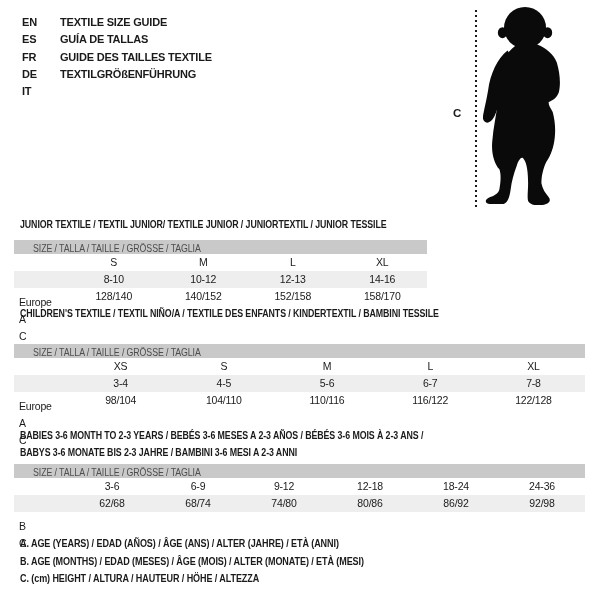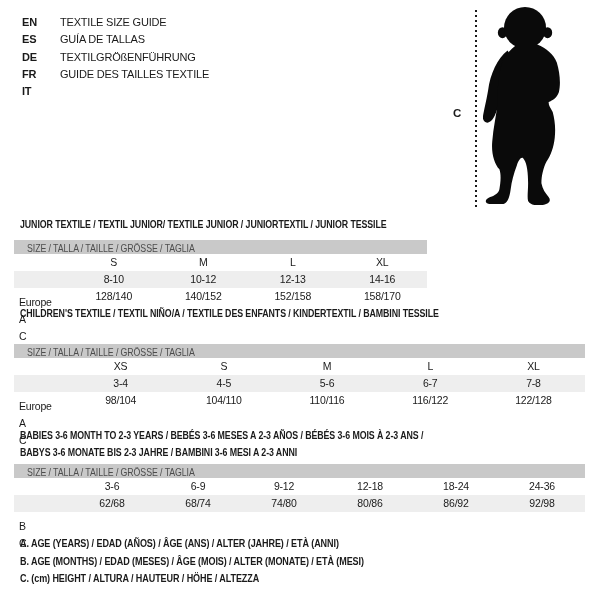--- a/index.html
+++ b/index.html
@@ -4,36 +4,36 @@
 <style>
   html,body{margin:0;padding:0;background:#fff;}
   .page{
     position:relative;width:600px;height:600px;background:#fff;overflow:hidden;
     font-family:"Liberation Sans","DejaVu Sans",sans-serif;color:var(--text,#1a1a1a);border-radius:8px;
   }
   
   .lang-list{position:absolute;left:22px;top:14px;}
   .lang-row{display:flex;height:17.3px;line-height:17.3px;}
   .lang-code{width:38px;font-size:11px;font-weight:700;letter-spacing:-0.2px;}
-  .lang-label{font-size:11px;font-weight:400;letter-spacing:-0.2px;white-space:nowrap;}
+  .lang-label{font-size:11px;font-weight:700;letter-spacing:-0.2px;white-space:nowrap;}
   
   .measure-line{
     position:absolute;left:475px;top:10px;width:2px;height:198px;
     background:repeating-linear-gradient(to bottom,var(--text,#1a1a1a) 0 2px,transparent 2px 5px);
   }
   .figure-label{position:absolute;left:453px;top:107px;font-size:11.5px;font-weight:700;}
   .baby-svg{position:absolute;left:483px;top:5px;width:82px;height:200px;}
   
   .section-title{position:absolute;left:20px;}
   .title-line{font-size:10.5px;font-weight:700;line-height:17px;white-space:nowrap;
     transform:scaleX(0.84);transform-origin:0 0;letter-spacing:-0.1px;}
   .title-0{top:216px}.title-1{top:305px}.title-2{top:427px}
   .sizetable{position:absolute;left:14px;}
   .table-0{top:240px;width:413px}.table-1{top:344px;width:571px}.table-2{top:464px;width:571px}
-  .size-bar{height:14px;line-height:14px;background:var(--bar-bg,#c9c9c9);padding-left:13px;}
+  .size-bar{height:14px;line-height:14px;background:var(--bar-bg,#c9c9c9);padding-left:19px;}
   .size-bar-text{display:inline-block;font-size:10px;color:var(--bar-text,#4d4d4d);
     white-space:nowrap;transform:scaleX(0.88);transform-origin:0 50%;letter-spacing:-0.1px;}
   .t-row{display:flex;height:17px;line-height:17px;font-size:10.5px;letter-spacing:-0.2px;}
   .t-row.shaded{background:var(--shade,#eeeeee);}
   .t-label{width:55px;padding-left:5px;box-sizing:border-box;margin-top:40px;}
   .t-cell{flex:1;text-align:center;}
   
   .footnotes{position:absolute;left:20px;top:535px;}
   .footnote-line{font-size:10.5px;font-weight:700;line-height:17.6px;white-space:nowrap;
     transform:scaleX(0.86);transform-origin:0 0;letter-spacing:-0.1px;}
@@ -46,26 +46,26 @@
   <div class="lang-list">
       <div class="lang-row">
         <span class="lang-code">EN</span>
         <span class="lang-label">TEXTILE SIZE GUIDE</span>
       </div>
       <div class="lang-row">
         <span class="lang-code">ES</span>
         <span class="lang-label">GUÍA DE TALLAS</span>
       </div>
       <div class="lang-row">
+        <span class="lang-code">FR</span>
+        <span class="lang-label">GUIDE DES TAILLES TEXTILE</span>
+      </div>
+      <div class="lang-row">
         <span class="lang-code">DE</span>
         <span class="lang-label">TEXTILGRÖßENFÜHRUNG</span>
-      </div>
-      <div class="lang-row">
-        <span class="lang-code">FR</span>
-        <span class="lang-label">GUIDE DES TAILLES TEXTILE</span>
       </div>
       <div class="lang-row">
         <span class="lang-code">IT</span>
       </div>
     </div>
 
   <div class="measure-line"></div>
   <div class="figure-label">C</div>
 
   <svg class="baby-svg" viewBox="0 0 80 202" preserveAspectRatio="none" aria-hidden="true">

